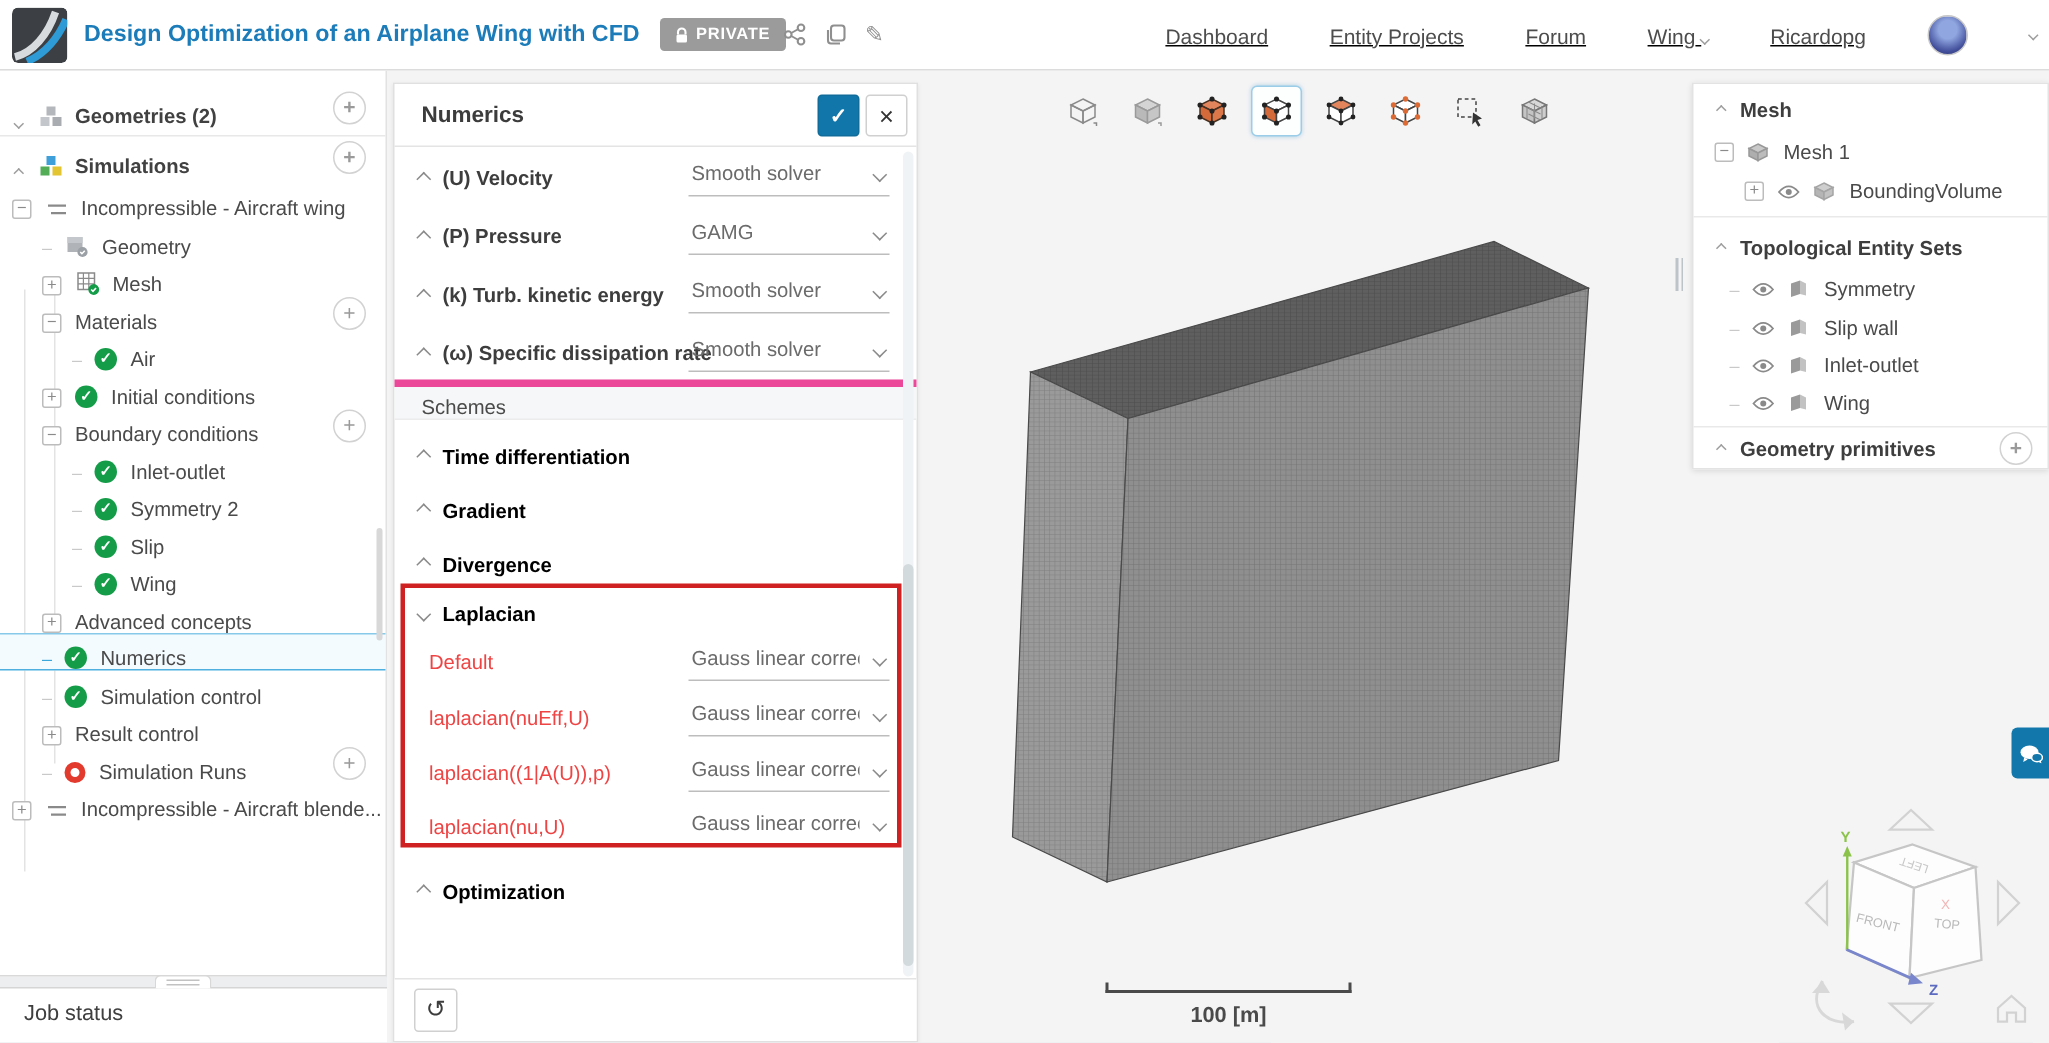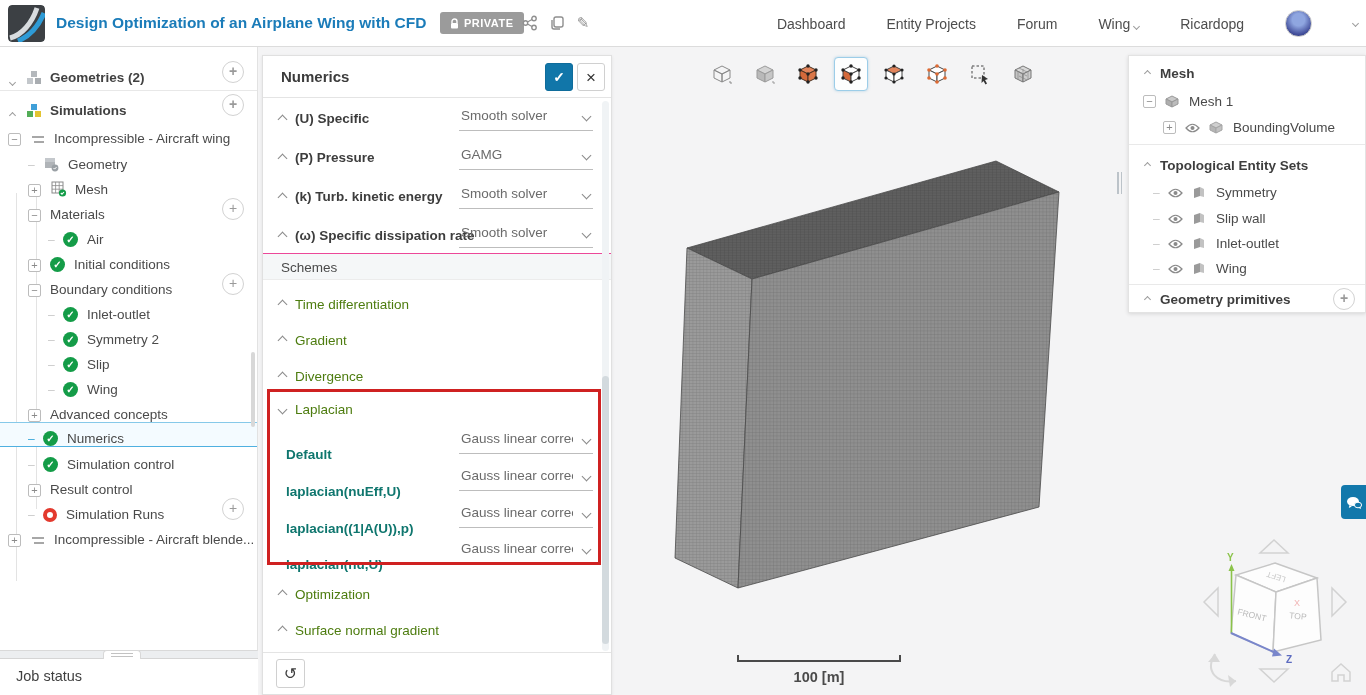--- a/index.html
+++ b/index.html
@@ -7,21 +7,21 @@
   .abs { position:absolute; }
   #stage { position:relative; width:1366px; height:695px; }
 
   
   #topbar { left:0; top:0; width:1366px; height:47px; background:#fff; border-bottom:1px solid #dcdcdc; z-index:30; }
   #logo { left:8px; top:5px; width:37px; height:37px; border-radius:4px; overflow:hidden; }
   #proj-title { left:56px; top:14px; font-size:15.5px; font-weight:700; color:#1b7cb9; }
   #privbadge { left:440px; top:12px; height:22px; background:#9b9b9b; border-radius:3px; color:#fff;
                font-size:11px; font-weight:700; letter-spacing:.5px; display:flex; align-items:center; gap:5px; padding:0 10px; }
   .hicon { top:14px; width:18px; height:18px; color:#8f8f8f; display:flex; align-items:center; justify-content:center; cursor:pointer; }
-  #topnav { right:8px; top:0; height:47px; display:flex; align-items:center; gap:41px; }
+  #topnav { right:8px; top:0; height:47px; display:flex; align-items:center; gap:41px;text-decoration:underline; }
   .navlink { font-size:14px; color:#4d4d4d; cursor:pointer; white-space:nowrap; }
   #avatar { width:27px; height:27px; border-radius:50%;
             background:radial-gradient(circle at 50% 35%, #8fa6e0 0 30%, #44509c 70%, #262e6b 100%); border:1px solid #c8c8c8; }
   .caret { display:inline-block; width:7px; height:7px; border-right:1.6px solid #8a8a8a; border-bottom:1.6px solid #8a8a8a; transform:rotate(45deg); }
   .caret.up { transform:rotate(-135deg); }
   .caret.sm { width:5px; height:5px; border-color:#9d9d9d; }
 
   
   #sidebar { left:0; top:47px; width:258px; height:604px; background:#fff; border-right:1px solid #e2e2e2; border-bottom:1px solid #d9d9d9; z-index:10; }
   .lrow { position:absolute; left:0; width:257px; height:25px; display:flex; align-items:flex-end; font-size:13.5px; color:#4a4a4a; cursor:pointer; }
@@ -49,28 +49,28 @@
 
   
   #numpanel { left:262px; top:55px; width:350px; height:640px; background:#fff; border:1px solid #e0e0e0; box-shadow:0 1px 3px rgba(0,0,0,.08); z-index:20; }
   #numhead { position:absolute; left:0; top:0; width:100%; height:42px; border-bottom:1px solid #e4e4e4; }
   #numhead .t { position:absolute; left:18px; top:12px; font-size:15px; font-weight:700; color:#3c3c3c; }
   .sqbtn { position:absolute; top:7px; width:28px; height:28px; border-radius:3px; text-align:center; line-height:27px; cursor:pointer; }
   #btn-ok { left:282px; background:#1176a9; color:#fff; font-size:14px; font-weight:700; border:1px solid #0f6c9b; }
   #btn-x  { left:314px; background:#fff; color:#333; font-size:17px; border:1px solid #d0d0d0; }
   .frow { position:absolute; left:0; width:336px; height:36px; }
   .frow .lab { position:absolute; left:20px; top:8px; font-size:13.5px; font-weight:700; color:#3d3d3d; white-space:nowrap; }
-  .frow .lab.norm { font-weight:700; color:#0f766e;margin-top:13px; }
+  .frow .lab.norm { font-weight:400; color:#ef4444; }
   .selctl { position:absolute; left:196px; top:2px; width:134px; height:26px; border-bottom:1px solid #bdbdbd; cursor:pointer; }
   .selctl .val { position:absolute; left:2px; top:3px; width:112px; font-size:13.5px; color:#6b6b6b; white-space:nowrap; overflow:hidden; }
   .selctl .caret { position:absolute; right:3px; top:8px; }
   .srow { position:absolute; left:0; width:336px; height:26px; display:flex; align-items:center; cursor:pointer; }
   .srow .caret { margin:0 9px 0 16px; }
-  .srow .st { font-size:13.5px; font-weight:400; color:#4d7c0f; }
-  #schemesband { position:absolute; left:0; top:197px; width:348px; height:27px; background:#f5f7f8; border-top:1px solid #ec4899; border-bottom:1px solid #ececec; }
+  .srow .st { font-size:13.5px; font-weight:700; color:#000000; }
+  #schemesband { position:absolute; left:0; top:197px; width:348px; height:27px; background:#f5f7f8; border-top:5px solid #ec4899; border-bottom:1px solid #ececec; }
   #schemesband span { position:absolute; left:18px; top:6px; font-size:13.5px; color:#4a4a4a; }
   #redbox { position:absolute; left:4px; top:333px; width:334px; height:176px; border:3px solid #cf2121; pointer-events:none; }
   #numfoot { position:absolute; left:0; bottom:0; width:100%; height:42px; border-top:1px solid #e4e4e4; background:#fff; }
   #btn-undo { position:absolute; left:13px; top:6px; width:29px; height:29px; border:1px solid #d0d0d0; border-radius:3px; background:#fff;
               font-size:16px; color:#3d3d3d; text-align:center; line-height:27px; cursor:pointer; }
   #num-scroll-track { position:absolute; right:2px; top:45px; width:7px; height:550px; background:#f0f3f5; border-radius:4px; }
   #num-scroll-thumb { position:absolute; right:2px; top:320px; width:7px; height:268px; background:#d3dade; border-radius:4px; }
 
   
   #viewport { left:258px; top:47px; width:1108px; height:648px; background:#f4f4f5; overflow:hidden; }
@@ -589,21 +589,21 @@
 
   <div id="numpanel" class="abs">
     <div id="numhead">
       <span class="t">Numerics</span>
       <span class="sqbtn" id="btn-ok">✓</span>
       <span class="sqbtn" id="btn-x">×</span>
     </div>
 
     <div class="frow" style="top:47px">
       <span class="caret up" style="position:absolute; left:16px; top:13px"></span>
-      <span class="lab" style="left:32px">(U) Specific</span>
+      <span class="lab" style="left:32px">(U) Velocity</span>
       <span class="selctl">
           <span class="val">Smooth solver</span>
           <span class="caret"></span>
         </span>
     </div>
     <div class="frow" style="top:86px">
       <span class="caret up" style="position:absolute; left:16px; top:13px"></span>
       <span class="lab" style="left:32px">(P) Pressure</span>
       <span class="selctl">
           <span class="val">GAMG</span>
@@ -677,24 +677,20 @@
           <span class="caret"></span>
         </span>
     </div>
 
     <div id="redbox"></div>
 
     <div class="srow" style="top:525px">
       <span class="caret up"></span>
         <span class="st">Optimization</span>
     </div>
-    <div class="srow" style="top:561px">
-      <span class="caret up"></span>
-        <span class="st">Surface normal gradient</span>
-    </div>
 
     <div id="num-scroll-track"></div>
     <div id="num-scroll-thumb"></div>
 
     <div id="numfoot">
       <span id="btn-undo">↺</span>
     </div>
   </div>
 
 </div>

